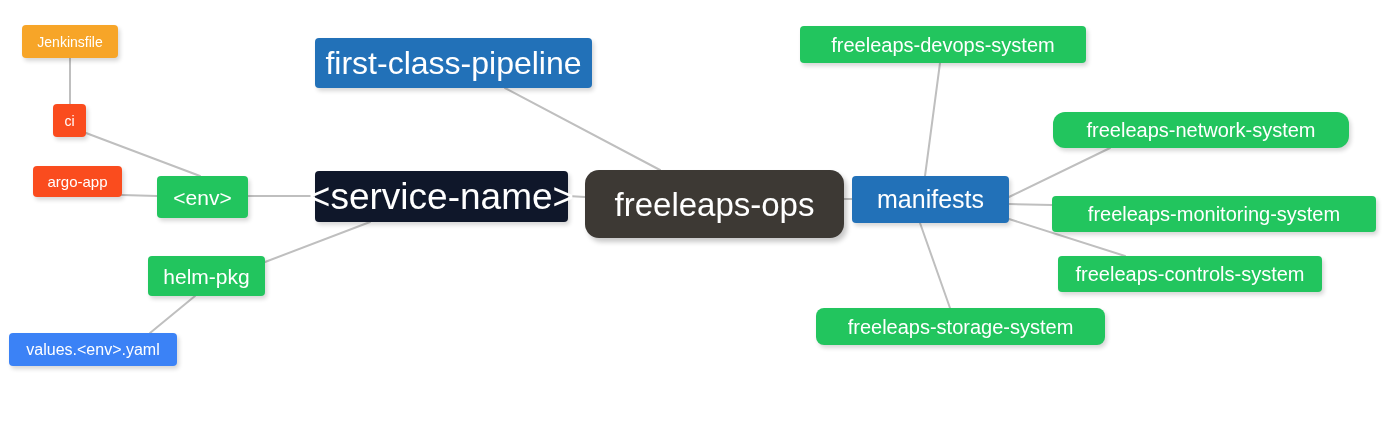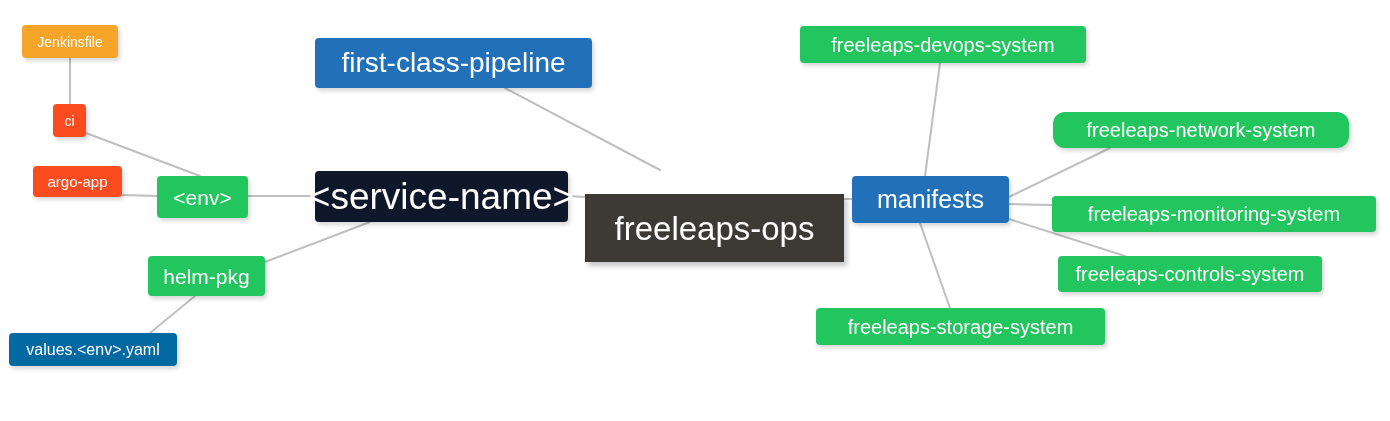--- a/index.html
+++ b/index.html
@@ -36,23 +36,22 @@
     color: #ffffff;
     border-radius: 4px;
     white-space: nowrap;
     line-height: 1;
     text-align: center;
     box-shadow: 2px 3px 4px rgba(0,0,0,0.16);
     letter-spacing: 0px;
     padding: 0 10px;
   }
   .node.root {
-    border-radius: 0;
+    border-radius: 14px;
     box-shadow: 3px 4px 5px rgba(0,0,0,0.22);
-    margin-top: 24px;
   }
 </style>
 </head>
 <body>
 
 <div id="canvas">
   <svg id="edges" viewBox="0 0 1390 421" preserveAspectRatio="none">
       <line x1="70" y1="58" x2="70" y2="104" stroke="#bfbfbf" stroke-width="2" stroke-linecap="round"></line>
       <line x1="86" y1="133" x2="200" y2="176" stroke="#bfbfbf" stroke-width="2" stroke-linecap="round"></line>
       <line x1="122" y1="195" x2="157" y2="196" stroke="#bfbfbf" stroke-width="2" stroke-linecap="round"></line>
@@ -67,24 +66,24 @@
       <line x1="1009" y1="204" x2="1052" y2="205" stroke="#bfbfbf" stroke-width="2" stroke-linecap="round"></line>
       <line x1="1009" y1="219" x2="1125" y2="256" stroke="#bfbfbf" stroke-width="2" stroke-linecap="round"></line>
       <line x1="920" y1="223" x2="950" y2="308" stroke="#bfbfbf" stroke-width="2" stroke-linecap="round"></line>
     </svg>
   <div id="node-layer">
       <div class="node" style="left: 22px; top: 25px; width: 96px; height: 33px; background: rgb(247, 165, 40); font-size: 14px;">Jenkinsfile</div>
       <div class="node" style="left: 53px; top: 104px; width: 33px; height: 33px; background: rgb(250, 76, 30); font-size: 14px;">ci</div>
       <div class="node" style="left: 33px; top: 166px; width: 89px; height: 31px; background: rgb(250, 76, 30); font-size: 15px;">argo-app</div>
       <div class="node" style="left: 157px; top: 176px; width: 91px; height: 42px; background: rgb(34, 197, 94); font-size: 21px; text-align: center;">&lt;env&gt;</div>
       <div class="node" style="left: 148px; top: 256px; width: 117px; height: 40px; background: rgb(34, 197, 94); font-size: 21px;">helm-pkg</div>
-      <div class="node" style="left: 9px; top: 333px; width: 168px; height: 33px; background: #0369a1; font-size: 16px;">values.&lt;env&gt;.yaml</div>
-      <div class="node" style="left: 315px; top: 38px; width: 277px; height: 50px; background: rgb(34, 113, 184); font-size: 28px;">first-class-pipeline</div>
+      <div class="node" style="left: 9px; top: 333px; width: 168px; height: 33px; background: #3b82f6; font-size: 16px;">values.&lt;env&gt;.yaml</div>
+      <div class="node" style="left: 315px; top: 38px; width: 277px; height: 50px; background: rgb(34, 113, 184); font-size: 32px;">first-class-pipeline</div>
       <div class="node" style="left: 315px; top: 171px; width: 253px; height: 51px; background: #0f172a; font-size: 37px;">&lt;service-name&gt;</div>
       <div class="node root" style="left: 585px; top: 170px; width: 259px; height: 68px; background: rgb(61, 57, 52); font-size: 33px;">freeleaps-ops</div>
       <div class="node" style="left: 852px; top: 176px; width: 157px; height: 47px; background: rgb(34, 113, 184); font-size: 25px;">manifests</div>
       <div class="node" style="left: 800px; top: 26px; width: 286px; height: 37px; background: rgb(34, 197, 94); font-size: 20px;">freeleaps-devops-system</div>
       <div class="node" style="left: 1053px; top: 112px; width: 296px; height: 36px; background: rgb(34, 197, 94); font-size: 20px; border-radius: 12px;">freeleaps-network-system</div>
       <div class="node" style="left: 1052px; top: 187px; width: 324px; height: 36px; background: rgb(34, 197, 94); font-size: 20px; margin-top: 9px;">freeleaps-monitoring-system</div>
       <div class="node" style="left: 1058px; top: 256px; width: 264px; height: 36px; background: rgb(34, 197, 94); font-size: 20px;">freeleaps-controls-system</div>
-      <div class="node" style="left: 816px; top: 308px; width: 289px; height: 37px; background: rgb(34, 197, 94); font-size: 20px;">freeleaps-storage-system</div>
+      <div class="node" style="left: 816px; top: 308px; width: 289px; height: 37px; background: rgb(34, 197, 94); font-size: 20px; border-radius: 8px;">freeleaps-storage-system</div>
     </div>
 </div>
 
 </body></html>

